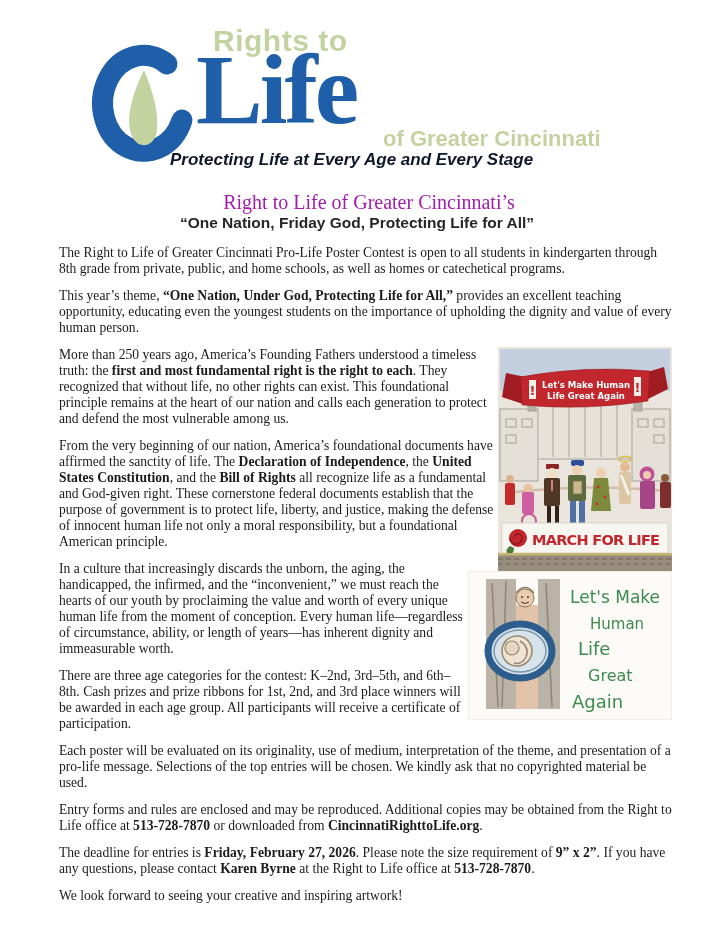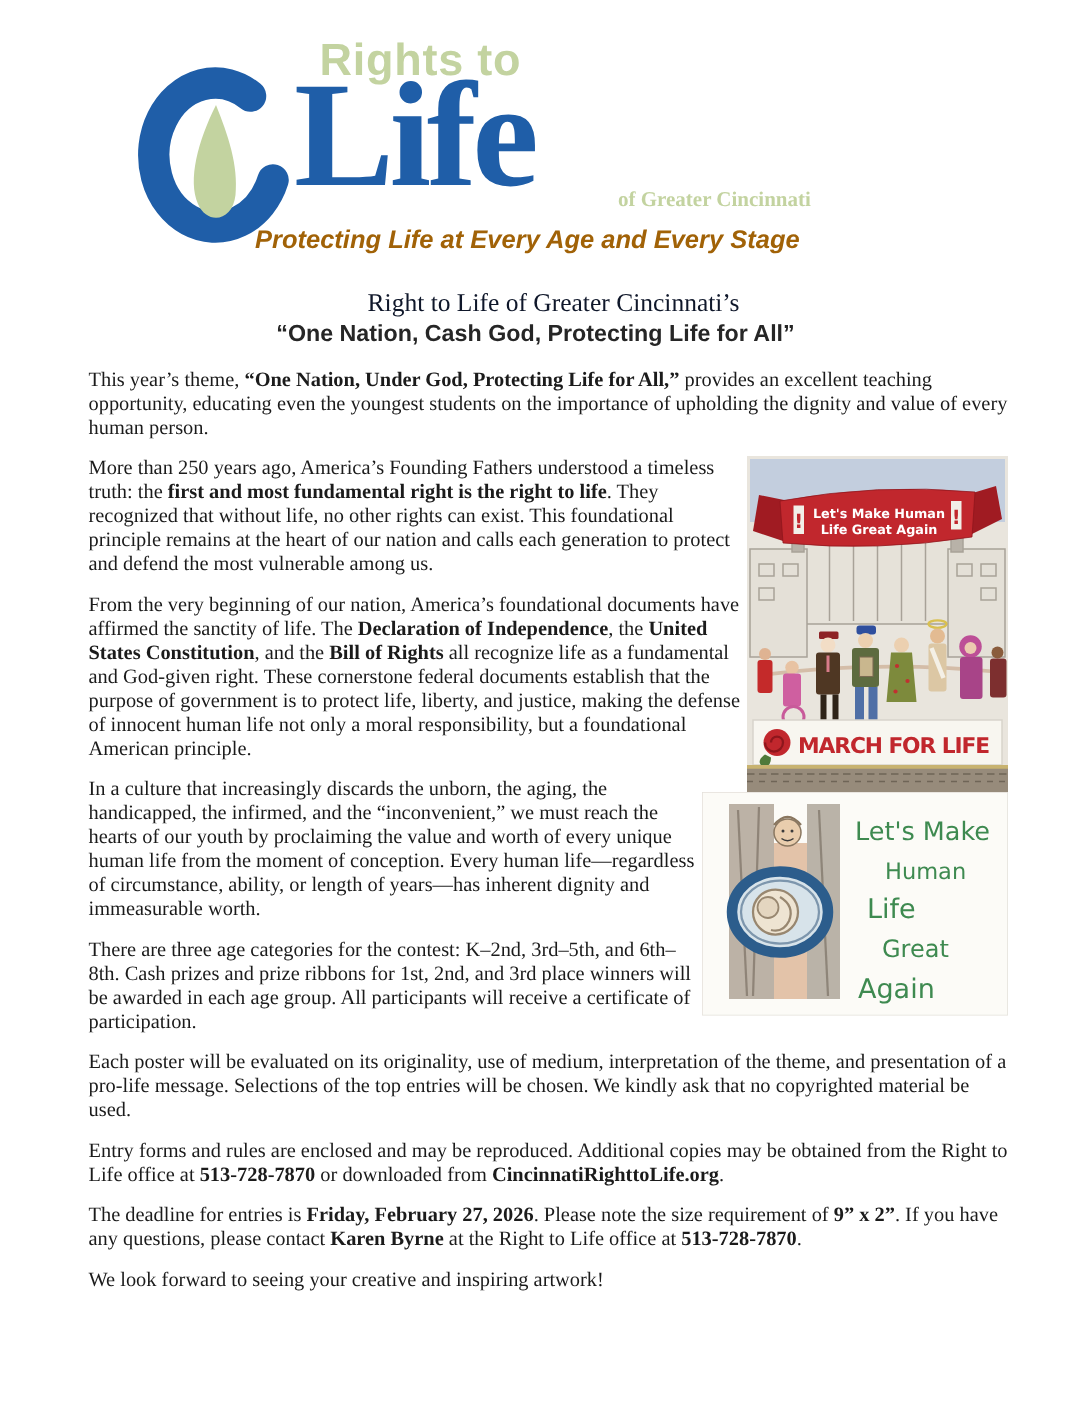--- a/index.html
+++ b/index.html
@@ -21,34 +21,34 @@
     font-family: "Liberation Sans", sans-serif; font-weight: bold;
     font-size: 30px; color: #c3d3a0; letter-spacing: 0.5px;
   }
   .logo-life {
     position: absolute; left: 196px; top: 40px;
     font-family: "Liberation Serif", serif; font-weight: bold;
     font-size: 100px; line-height: 1; color: #1f5ea8; letter-spacing: -3px;
   }
   .logo-of {
     position: absolute; left: 383px; top: 126px;
-    font-family: Liberation Serif, serif; font-weight: bold;
-    font-size: 14px; color: #c3d3a0; margin-left: 29px;
+    font-family: Liberation Sans, sans-serif; font-weight: bold;
+    font-size: 22px; color: #c3d3a0;
   }
   .logo-tagline {
     position: absolute; left: 170px; top: 150px;
     font-family: "Liberation Sans", sans-serif; font-style: italic; font-weight: bold;
-    font-size: 17px; color: #a16207;
+    font-size: 17px; color: #0f172a;
   }
 
   
   .heading { text-align: center; margin: 18px 0 13px 0; }
   .h-serif {
     font-family: "Liberation Serif", serif;
-    font-size: 17px; line-height: 16.5px; color: #0f172a; padding-left: 24px;
+    font-size: 20px; line-height: 16.5px; color: #a21caf; padding-left: 24px;
   }
   .h-theme {
     font-family: "Liberation Sans", sans-serif; font-weight: bold;
     font-size: 15.5px; line-height: 18px; margin-top: 3px; color: #262626;
   }
 
   
   .body-text {
     width: 613px; margin-left: 59px;
     font-size: 13.6px; line-height: 16px;
@@ -75,25 +75,26 @@
       </svg>
     </div>
     <div class="logo-right-to">Rights to</div>
     <div class="logo-life">Life</div>
     <div class="logo-of">of Greater Cincinnati</div>
     <div class="logo-tagline">Protecting Life at Every Age and Every Stage</div>
   </header>
 
   <section class="heading">
     <div class="h-serif">Right to Life of Greater Cincinnati’s</div>
-    <div class="h-theme">“One Nation, Cash God, Protecting Life for All”</div>
+    <div class="h-theme">“One Nation, Friday God, Protecting Life for All”</div>
   </section>
 
   <main class="body-text">
 
+    <p>The Right to Life of Greater Cincinnati Pro-Life Poster Contest is open to all students in kindergarten through 8th grade from private, public, and home schools, as well as homes or catechetical programs.</p>
     <p>This year’s theme, <b>“One Nation, Under God, Protecting Life for All,”</b> provides an excellent teaching opportunity, educating even the youngest students on the importance of upholding the dignity and value of every human person.</p>
 
     <figure class="poster poster1">
       <svg viewBox="0 0 174 224">
         <rect x="0" y="0" width="174" height="224" fill="#e9e5dd"></rect>
         <rect x="2" y="2" width="170" height="42" fill="#b5c5de" opacity="0.75"></rect>
 
         <g stroke="#a8a298" stroke-width="1">
           <path d="M 36 58 Q 87 -12 138 58 L 138 112 L 36 112 Z" fill="#e6e2d9"></path>
           <line x1="55" y1="58" x2="55" y2="110"></line>
@@ -170,21 +171,21 @@
 
         <g>
           <rect x="0" y="206" width="174" height="18" fill="#978b7b"></rect>
           <rect x="0" y="206" width="174" height="2.5" fill="#c8b370"></rect>
           <line x1="0" y1="212" x2="174" y2="212" stroke="#6f6557" stroke-width="1" stroke-dasharray="5 3"></line>
           <line x1="0" y1="217" x2="174" y2="217" stroke="#6f6557" stroke-width="1" stroke-dasharray="4 4"></line>
         </g>
       </svg>
     </figure>
 
-    <p>More than 250 years ago, America’s Founding Fathers understood a timeless truth: the <b>first and most fundamental right is the right to life</b>. They recognized that without life, no other rights can exist. This foundational principle remains at the heart of our nation and calls each generation to protect and defend the most vulnerable among us.</p>
+    <p>More than 250 years ago, America’s Founding Fathers understood a timeless truth: the <b>first and most fundamental right is the right to each</b>. They recognized that without life, no other rights can exist. This foundational principle remains at the heart of our nation and calls each generation to protect and defend the most vulnerable among us.</p>
     <p>From the very beginning of our nation, America’s foundational documents have affirmed the sanctity of life. The <b>Declaration of Independence</b>, the <b>United States Constitution</b>, and the <b>Bill of Rights</b> all recognize life as a fundamental and God-given right. These cornerstone federal documents establish that the purpose of government is to protect life, liberty, and justice, making the defense of innocent human life not only a moral responsibility, but a foundational American principle.</p>
 
     <figure class="poster poster2">
       <svg viewBox="0 0 204 149">
         <rect x="0" y="0" width="204" height="149" fill="#fcfbf7" stroke="#e3e0da" stroke-width="1"></rect>
 
         <g>
           <rect x="18" y="8" width="30" height="130" fill="#7c6a55" opacity="0.5"></rect>
           <rect x="70" y="8" width="22" height="130" fill="#6b5a46" opacity="0.45"></rect>
           <rect x="48" y="34" width="22" height="104" fill="#d9ab87" opacity="0.7"></rect>

